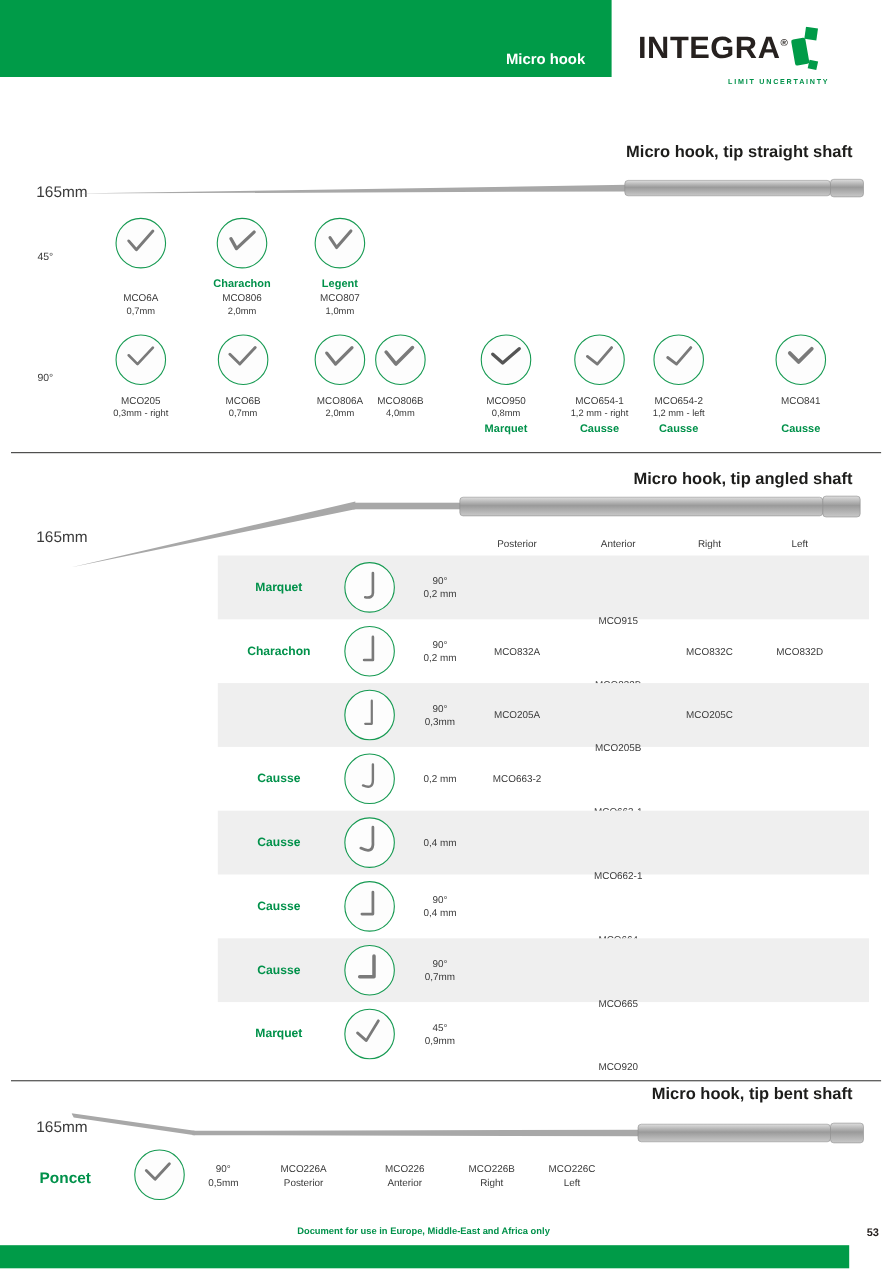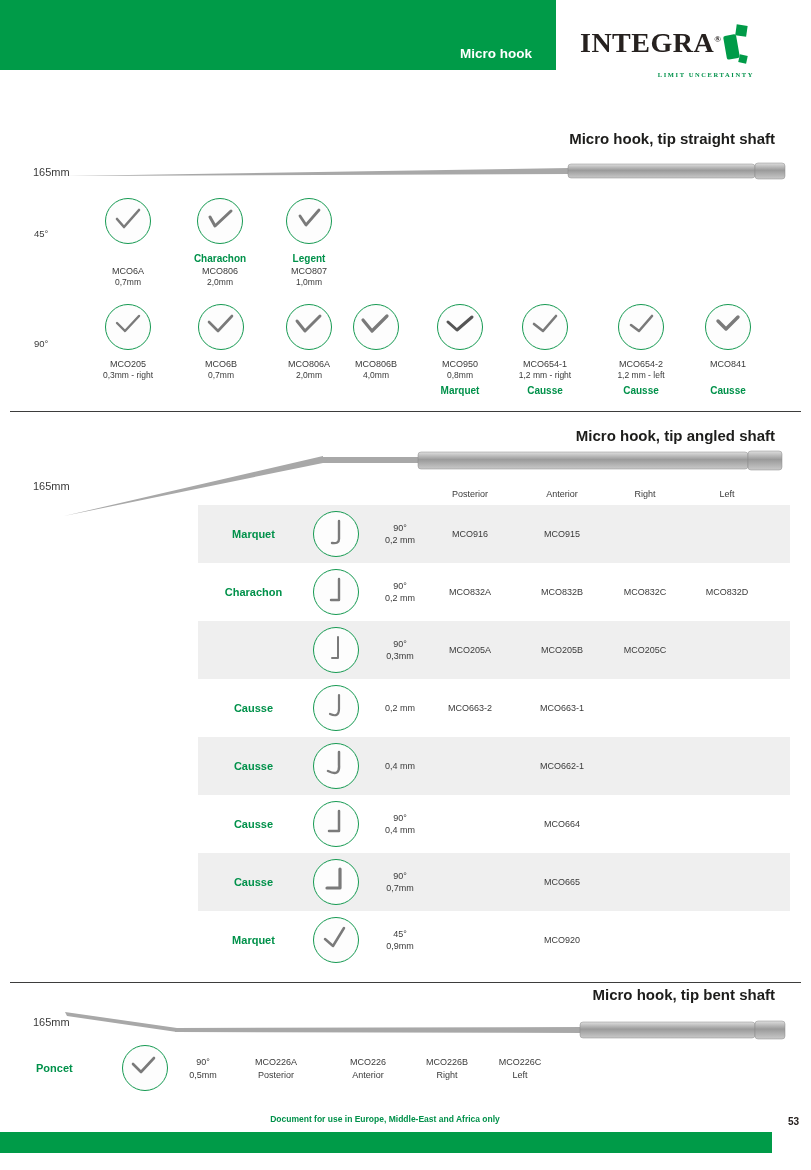--- a/index.html
+++ b/index.html
@@ -3,28 +3,28 @@
 <meta charset="utf-8">
 <style>
   html,body{margin:0;padding:0;background:#fff;}
   body{font-family:"Liberation Sans", sans-serif;}
   .page{position:relative;width:811px;height:1170px;background:#ffffff;overflow:hidden;margin:0 auto;}
   .abs{position:absolute;}
   .green{background:#009B48;}
   
   .top-bar{left:0;top:0;width:556px;height:70px;}
   .page-label{right:24px;bottom:9px;color:#ffffff;font-weight:bold;font-size:13.5px;position:absolute;}
-  .logo{left:580px;top:24px;width:210px;font-family:Liberation Serif, serif;}
+  .logo{left:580px;top:24px;width:210px;}
   .brand-row{display:flex;align-items:flex-start;}
   .brand-name{font-size:28px;font-weight:bold;color:#26211f;letter-spacing:.5px;line-height:30px;}
   .brand-reg{font-size:9px;vertical-align:super;color:#26211f;font-weight:bold;}
   .brand-tagline{font-size:6.5px;font-weight:bold;letter-spacing:1.6px;color:#00914A;text-align:right;padding-right:36px;margin-top:1px;}
   
   .sec-title{font-size:15px;font-weight:bold;color:#1d1d1b;position:absolute;right:36px;text-align:right;}
-  .len{font-size:11px;color:#3a3a3a;position:absolute;}
+  .len{font-size:14px;color:#3a3a3a;position:absolute;}
   .angle-lab{font-size:9.5px;color:#3a3a3a;position:absolute;}
   .divider{position:absolute;left:10px;width:791px;height:1px;background:#3d3d3c;}
   
   .hook-item{position:absolute;display:flex;flex-direction:column;align-items:center;text-align:center;}
   .hi45{width:90px;}
   .hi90{width:74px;}
   .circ{width:46px;height:46px;border:1px solid #169a52;border-radius:50%;background:#fdfdfd;display:flex;align-items:center;justify-content:center;box-sizing:border-box;margin-bottom:8px;flex:none;}
   .ep,.epb{color:#00914A;font-weight:bold;font-size:10px;line-height:13px;}
   .hi45 .ep{min-height:13px;}
   .epb{margin-top:3px;}
@@ -33,26 +33,26 @@
   
   .colhead{position:absolute;width:90px;text-align:center;font-size:9px;color:#3a3a3a;}
   .t-row{position:absolute;left:198px;width:592px;height:58px;}
   .t-row.alt{background:#efefef;}
   .cell{position:absolute;top:0;height:58px;display:flex;align-items:center;justify-content:center;font-size:9px;color:#3a3a3a;text-align:center;}
   .name-cell{left:8px;width:95px;color:#00914A;font-weight:bold;font-size:11px;}
   .circ-cell{position:absolute;left:115px;top:6px;}
   .circ-cell .circ{margin-bottom:0;}
   .as-cell{left:162px;width:80px;flex-direction:column;line-height:12px;}
   .c1{left:227px;width:90px;}
-  .c2{left:319px;width:90px;}
+  .c2{left:319px;width:90px;margin-top:30px;}
   .c3{left:402px;width:90px;}
   .c4{left:484px;width:90px;}
   
   .bcell{position:absolute;width:90px;text-align:center;font-size:9px;color:#3a3a3a;line-height:13px;}
-  .poncet{position:absolute;left:36px;top:1062px;font-size:11px;font-weight:bold;color:#00914A;}
+  .poncet{position:absolute;left:36px;top:1062px;font-size:14px;font-weight:bold;color:#00914A;}
   
   .footer-notice{position:absolute;left:0;top:1114px;width:770px;text-align:center;font-size:8.5px;font-weight:bold;color:#00914A;}
   .page-num{position:absolute;right:12px;top:1116px;font-size:10px;color:#26211f;font-weight:bold;}
   .bottom-bar{left:0;top:1132px;width:772px;height:21px;}
   svg{display:block;}
 </style>
 </head>
 <body>
 
 <div class="page">
@@ -152,21 +152,21 @@
     <div class="circ">
         <svg width="40" height="40" viewBox="0 0 40 40">
           <path d="M31 9 L16 24 L8 14" fill="none" stroke="#7a7a7a" stroke-width="2.9" stroke-linecap="round" stroke-linejoin="round"></path>
         </svg>
       </div>
     <div class="ep"></div>
     <div class="code">MCO806A</div>
     <div class="sz">2,0mm</div>
     <div class="epb"></div>
   </div>
-  <div class="hook-item hi90" style="left:339px;top:304px;text-align:center;">
+  <div class="hook-item hi90" style="left:327px;top:304px;text-align:center;">
     <div class="circ">
         <svg width="40" height="40" viewBox="0 0 40 40">
           <path d="M31 9 L16 24 L7 13" fill="none" stroke="#7a7a7a" stroke-width="3.2" stroke-linecap="round" stroke-linejoin="round"></path>
         </svg>
       </div>
     <div class="ep"></div>
     <div class="code">MCO806B</div>
     <div class="sz">4,0mm</div>
     <div class="epb"></div>
   </div>
@@ -185,21 +185,21 @@
     <div class="circ">
         <svg width="40" height="40" viewBox="0 0 40 40">
           <path d="M31 9 L18 24 L9 17" fill="none" stroke="#7a7a7a" stroke-width="2.6" stroke-linecap="round" stroke-linejoin="round"></path>
         </svg>
       </div>
     <div class="ep"></div>
     <div class="code">MCO654-1</div>
     <div class="sz">1,2 mm - right</div>
     <div class="epb">Causse</div>
   </div>
-  <div class="hook-item hi90" style="left:604px;top:304px;">
+  <div class="hook-item hi90" style="left:580px;top:304px;">
     <div class="circ">
         <svg width="40" height="40" viewBox="0 0 40 40">
           <path d="M31 9 L18 24 L10 18" fill="none" stroke="#7a7a7a" stroke-width="2.6" stroke-linecap="round" stroke-linejoin="round"></path>
         </svg>
       </div>
     <div class="ep"></div>
     <div class="code">MCO654-2</div>
     <div class="sz">1,2 mm - left</div>
     <div class="epb">Causse</div>
   </div>
@@ -245,21 +245,20 @@
         <div class="circ">
           <svg width="40" height="40" viewBox="0 0 40 40">
             <path d="M23 7 V25 Q23 30 16 29" fill="none" stroke="#7a7a7a" stroke-width="2.4" stroke-linecap="round"></path>
           </svg>
         </div>
       </div>
     <div class="cell as-cell">
         <span>90°</span>
         <span>0,2 mm</span>
       </div>
-    <div class="cell c1">MCO916</div>
     <div class="cell c2">MCO915</div>
     <div class="cell c3"></div>
     <div class="cell c4"></div>
   </div>
 
   <div class="t-row" style="top:563px;">
     <div class="cell name-cell">Charachon</div>
     <div class="circ-cell">
         <div class="circ">
           <svg width="40" height="40" viewBox="0 0 40 40">

